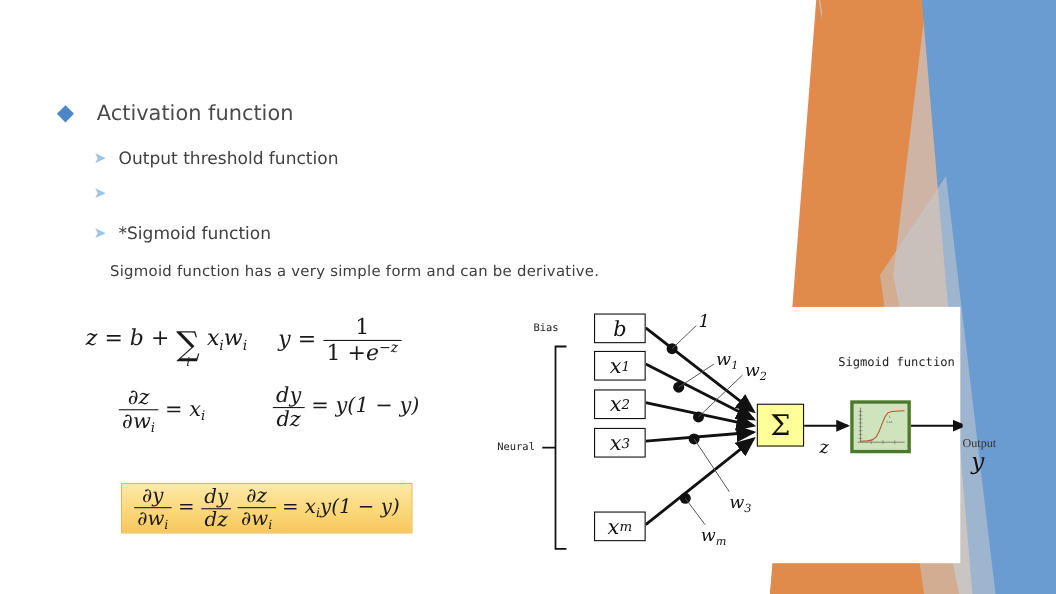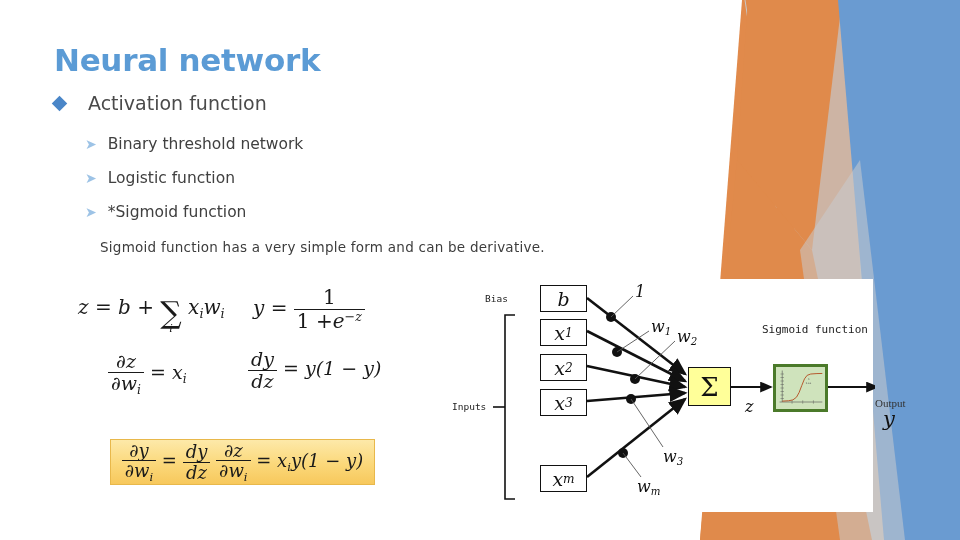--- a/index.html
+++ b/index.html
@@ -163,34 +163,32 @@
 
     <polygon points="790,0 838,0 900,540 800,540" fill="#BDD7EE" opacity="0.55"></polygon>
     <polygon points="855,0 905,0 920,540 865,540" fill="#C9CBCD" opacity="0.45"></polygon>
 
     <polygon points="748,0 842,0 812,250 737,160" fill="#E08A4B"></polygon>
     <polygon points="737,160 812,250 872,540 700,540" fill="#E08A4B"></polygon>
     <polygon points="838,0 960,0 960,540 884,540" fill="#6A9BD1"></polygon>
     <polygon points="800,250 860,160 905,540 840,540" fill="#C9CBCD" opacity="0.55"></polygon>
   </svg>
 
-  <div id="title">Neural network</div>
 
   <div class="lvl1">
     <span class="diamond"></span>
     <span>Activation function</span>
   </div>
 
   <div class="lvl2" id="b1">
     <span class="arrowmark">➤</span>
-    <span>Binary threshold network</span>
+    <span>Output threshold function</span>
   </div>
   <div class="lvl2" id="b2">
     <span class="arrowmark">➤</span>
-    <span>Logistic function</span>
   </div>
   <div class="lvl2" id="b3">
     <span class="arrowmark">➤</span>
     <span>*Sigmoid function</span>
   </div>
 
   <div id="bodytext">Sigmoid function has a very simple form and can be derivative.</div>
 
   <div id="panel">
 
@@ -306,21 +304,21 @@
       <div class="nbox" style="left:135px;top:110px;width:47px;height:27px;">
         <span>x</span>
           <span class="sub">3</span>
       </div>
       <div class="nbox" style="left:135px;top:186px;width:47px;height:27px;">
         <span>x</span>
           <span class="sub">m</span>
       </div>
 
       <div class="nlabel" style="left:80px;top:14px;">Bias</div>
-      <div class="nlabel" style="left:47px;top:122px;">Inputs</div>
+      <div class="nlabel" style="left:47px;top:122px;">Neural</div>
 
       <div class="wlabel" style="left:230px;top:3px;">
         <span>1</span>
       </div>
       <div class="wlabel" style="left:246px;top:38px;">
         <span>w</span><span class="sub">1</span>
       </div>
       <div class="wlabel" style="left:272px;top:48px;">
         <span>w</span><span class="sub">2</span>
       </div>

